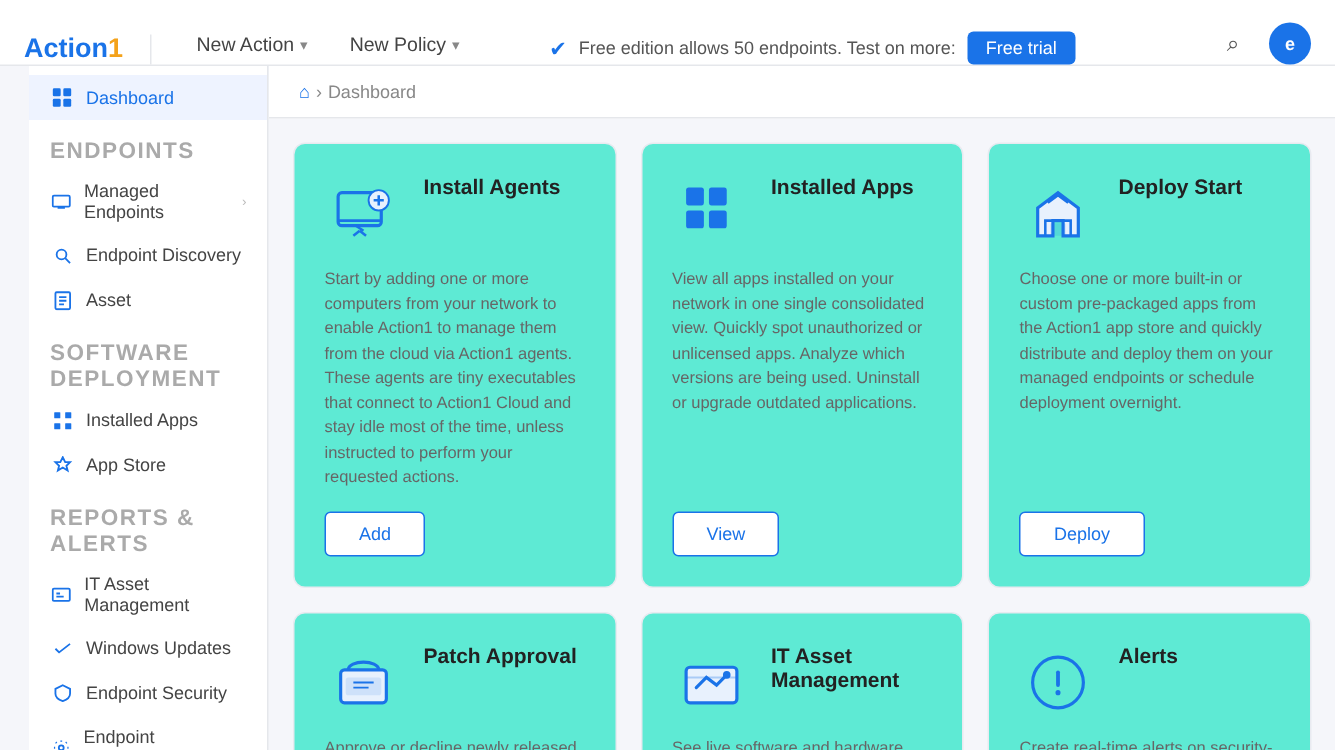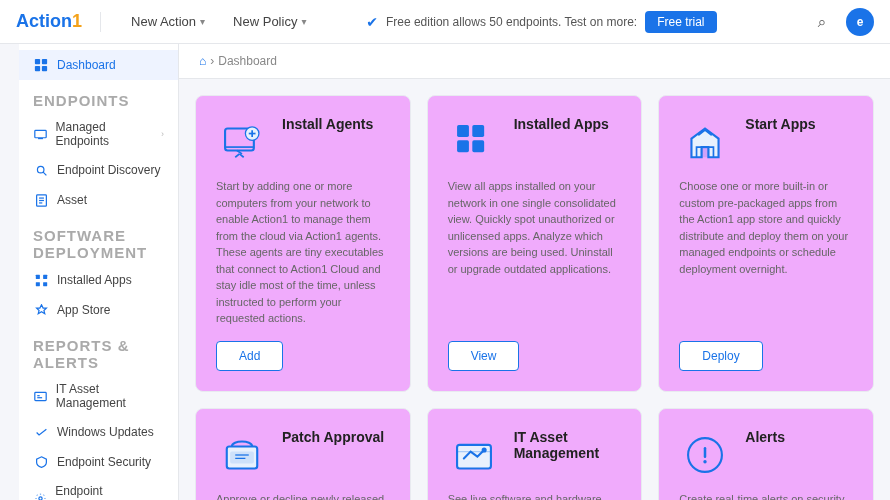--- a/index.html
+++ b/index.html
@@ -1,20 +1,20 @@
 <!DOCTYPE html>
 <html><head>
   <meta charset="utf-8">
   <style>
     * { box-sizing: border-box; margin: 0; padding: 0; }
     body { font-family: 'Segoe UI', Arial, sans-serif; background: #f5f6fa; color: #333; font-size: 13px; display: flex; flex-direction: column; height: 500px; overflow: hidden; }
 
     
     #topbar {
-      display: flex; align-items: center; height: 44px; background: #fff;
+      display: flex; align-items: flex-end; height: 44px; background: #fff;
       border-bottom: 1px solid #e5e7eb; padding: 0 16px; flex-shrink: 0;
     }
     #logo { color: #1a73e8; font-weight: 800; font-size: 18px; margin-right: 10px; }
     #logo span { color: #333; }
     #topbar-nav { display: flex; align-items: center; gap: 0; margin-left: 8px; }
     .nav-btn {
       display: flex; align-items: center; gap: 4px; padding: 6px 14px;
       font-size: 13px; color: #444; cursor: pointer; border: none; background: none;
     }
     .nav-chevron { font-size: 10px; color: #888; }
@@ -54,21 +54,21 @@
 
     
     #main { flex: 1; overflow-y: auto; padding: 0; }
     #breadcrumb { padding: 10px 20px; display: flex; align-items: center; gap: 4px; font-size: 12px; color: #888; background: #fff; border-bottom: 1px solid #e5e7eb; }
     .breadcrumb-home { color: #1a73e8; cursor: pointer; }
     #cards-grid {
       display: grid; grid-template-columns: 1fr 1fr 1fr; gap: 0;
       padding: 16px; gap: 16px;
     }
     .card {
-      background: #f0abfc; border-radius: 8px; padding: 20px;
+      background: #5eead4; border-radius: 8px; padding: 20px;
       border: 1px solid #e8eaf0; display: flex; flex-direction: column; justify-content: space-between;
     }
     .card-header { display: flex; align-items: flex-start; gap: 14px; margin-bottom: 10px; }
     .card-icon {
       width: 52px; height: 52px; flex-shrink: 0; display: flex; align-items: center;
       justify-content: center; color: #1a73e8;
     }
     .card-icon svg { width: 44px; height: 44px; }
     .card-title { font-size: 14px; font-weight: 700; color: #222; margin-bottom: 4px; }
     .card-body { font-size: 11px; color: #666; line-height: 1.5; flex: 1; }
@@ -282,21 +282,21 @@
         <div class="card-header">
           <div class="card-icon">
             <svg viewBox="0 0 52 52" fill="none" xmlns="http://www.w3.org/2000/svg">
               <path d="M10 22L26 10L42 22V44H30V32H22V44H10V22Z" fill="#e8f1fd" stroke="#1a73e8" stroke-width="2.5"></path>
               <polyline points="16,44 16,32 36,32 36,44" stroke="#1a73e8" stroke-width="2" fill="none"></polyline>
               <path d="M18 18 L26 12 L34 18" stroke="#1a73e8" stroke-width="2" fill="none"></path>
               <rect x="20" y="34" width="12" height="10" rx="1" fill="#1a73e8" opacity="0.15"></rect>
             </svg>
           </div>
           <div>
-            <div class="card-title">Start Apps</div>
+            <div class="card-title">Deploy Start</div>
           </div>
         </div>
         <div class="card-body">Choose one or more built-in or custom pre-packaged apps from the Action1 app store and quickly distribute and deploy them on your managed endpoints or schedule deployment overnight.</div>
         <div class="card-footer">
           <button class="card-btn">Deploy</button>
         </div>
       </div>
 
       <div class="card">
         <div class="card-header">

